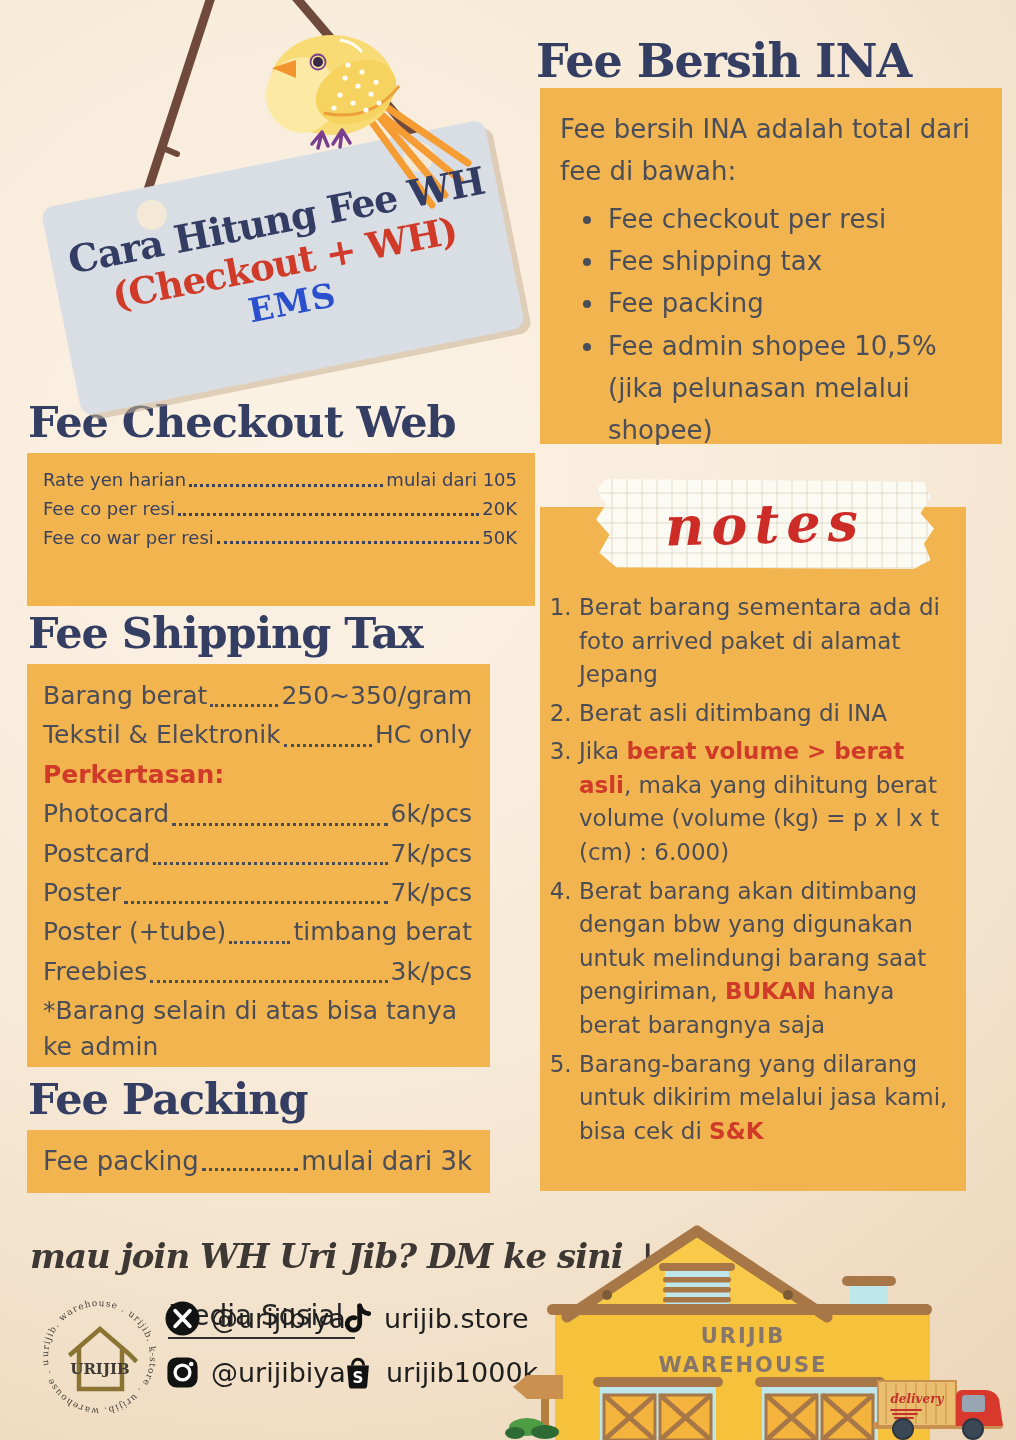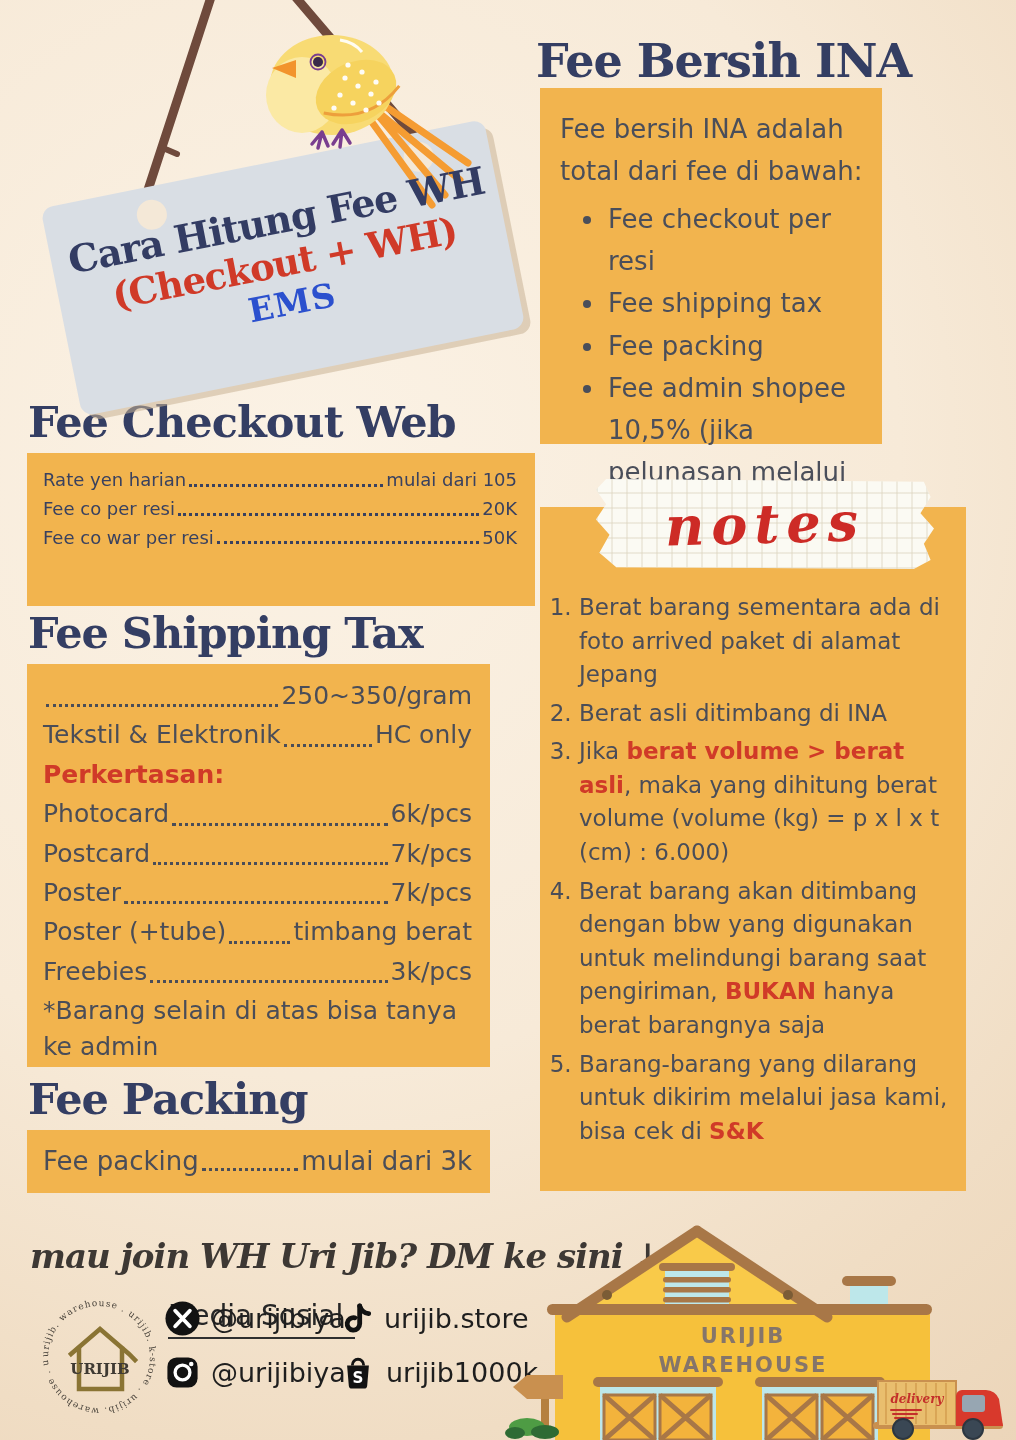--- a/index.html
+++ b/index.html
@@ -12,21 +12,21 @@
   
   .fee-row{display:flex;align-items:baseline;}
   .fee-label{white-space:nowrap;}
   .fee-value{white-space:nowrap;}
   .dots{flex:1;min-width:10px;border-bottom:3.4px dotted;align-self:flex-end;margin:0 3px 8px 3px;}
   .red-heading .fee-label{color:#D03A28;font-weight:700;}
   #checkout-box{left:27px;top:453px;width:508px;height:153px;padding:13px 18px 0 16px;color:#39415F;font-size:18px;line-height:1.6;}
   #shipping-box{left:27px;top:664px;width:463px;height:403px;padding:12px 18px 0 16px;color:#4A4D58;font-size:25px;line-height:1.575;}
   #packing-box{left:27px;top:1130px;width:463px;height:63px;padding:13px 18px 0 16px;color:#4A4D58;font-size:26px;line-height:1.4;}
   #shipping-foot{margin-top:2px;line-height:1.45;}
-  #bersih-box{left:540px;top:88px;width:342px;height:356px;padding:20px 18px 0 20px;color:#4A4E5A;font-size:26px;line-height:1.62;}
+  #bersih-box{left:540px;top:88px;width:462px;height:356px;padding:20px 18px 0 20px;color:#4A4E5A;font-size:26px;line-height:1.62;}
   #bersih-box ul{margin:6px 0 0 0;padding-left:46px;}
   #bersih-box li{padding-left:2px;}
   #notes-box{left:540px;top:507px;width:426px;height:684px;padding:84px 14px 0 12px;color:#4A4D58;font-size:23px;line-height:1.46;}
   #notes-box ol{margin:0;padding-left:27px;}
   #notes-box li{margin-bottom:5px;}
   .red-bold{color:#D03A28;font-weight:700;}
   
   #tape{left:596px;top:479px;width:338px;height:90px;background:#FBFAF3;
     background-image:repeating-linear-gradient(0deg, rgba(219,211,190,.4) 0 2px, transparent 2px 15px),
                      repeating-linear-gradient(90deg, rgba(219,211,190,.4) 0 2px, transparent 2px 15px);
@@ -128,20 +128,21 @@
         <span class="fee-label">Fee co war per resi</span>
         <span class="dots"></span>
         <span class="fee-value">50K</span>
       </div>
     </div>
 
   <h2 style="left:28px;top:608px;font-size:43px;">Fee Shipping Tax</h2>
   <div class="obox" id="shipping-box">
     <div>
         <div class="fee-row">
+          <span class="fee-label">Barang berat</span>
           <span class="dots"></span>
           <span class="fee-value">250~350/gram</span>
         </div>
         <div class="fee-row">
           <span class="fee-label">Tekstil &amp; Elektronik</span>
           <span class="dots"></span>
           <span class="fee-value">HC only</span>
         </div>
         <div class="fee-row red-heading">
           <span class="fee-label">Perkertasan:</span>

